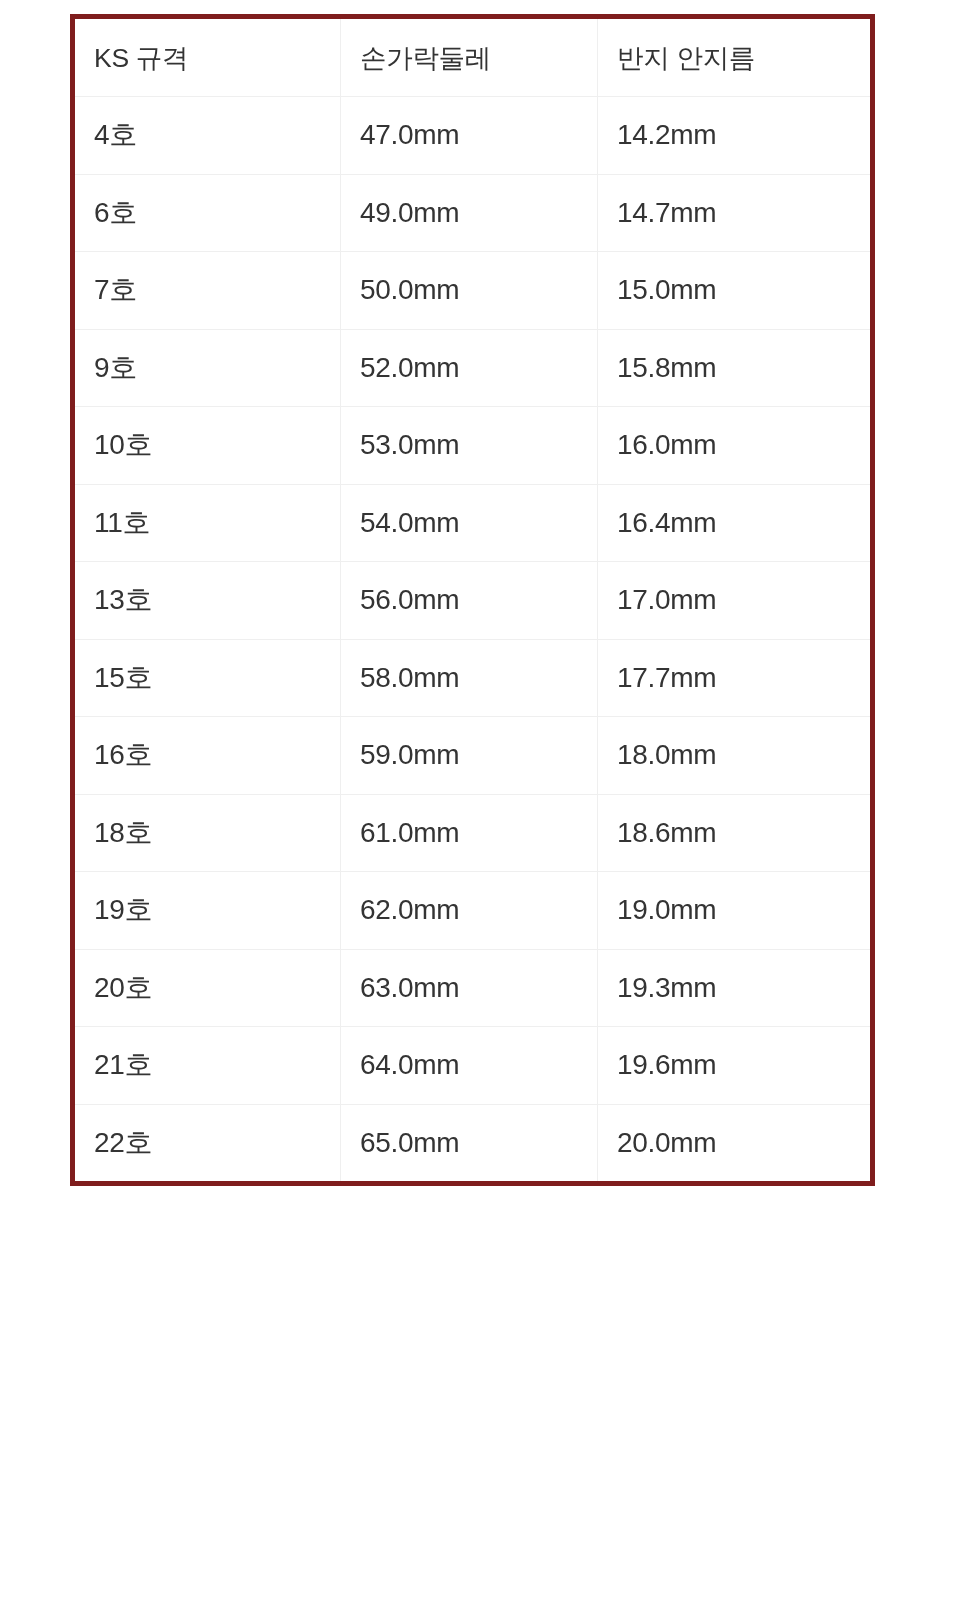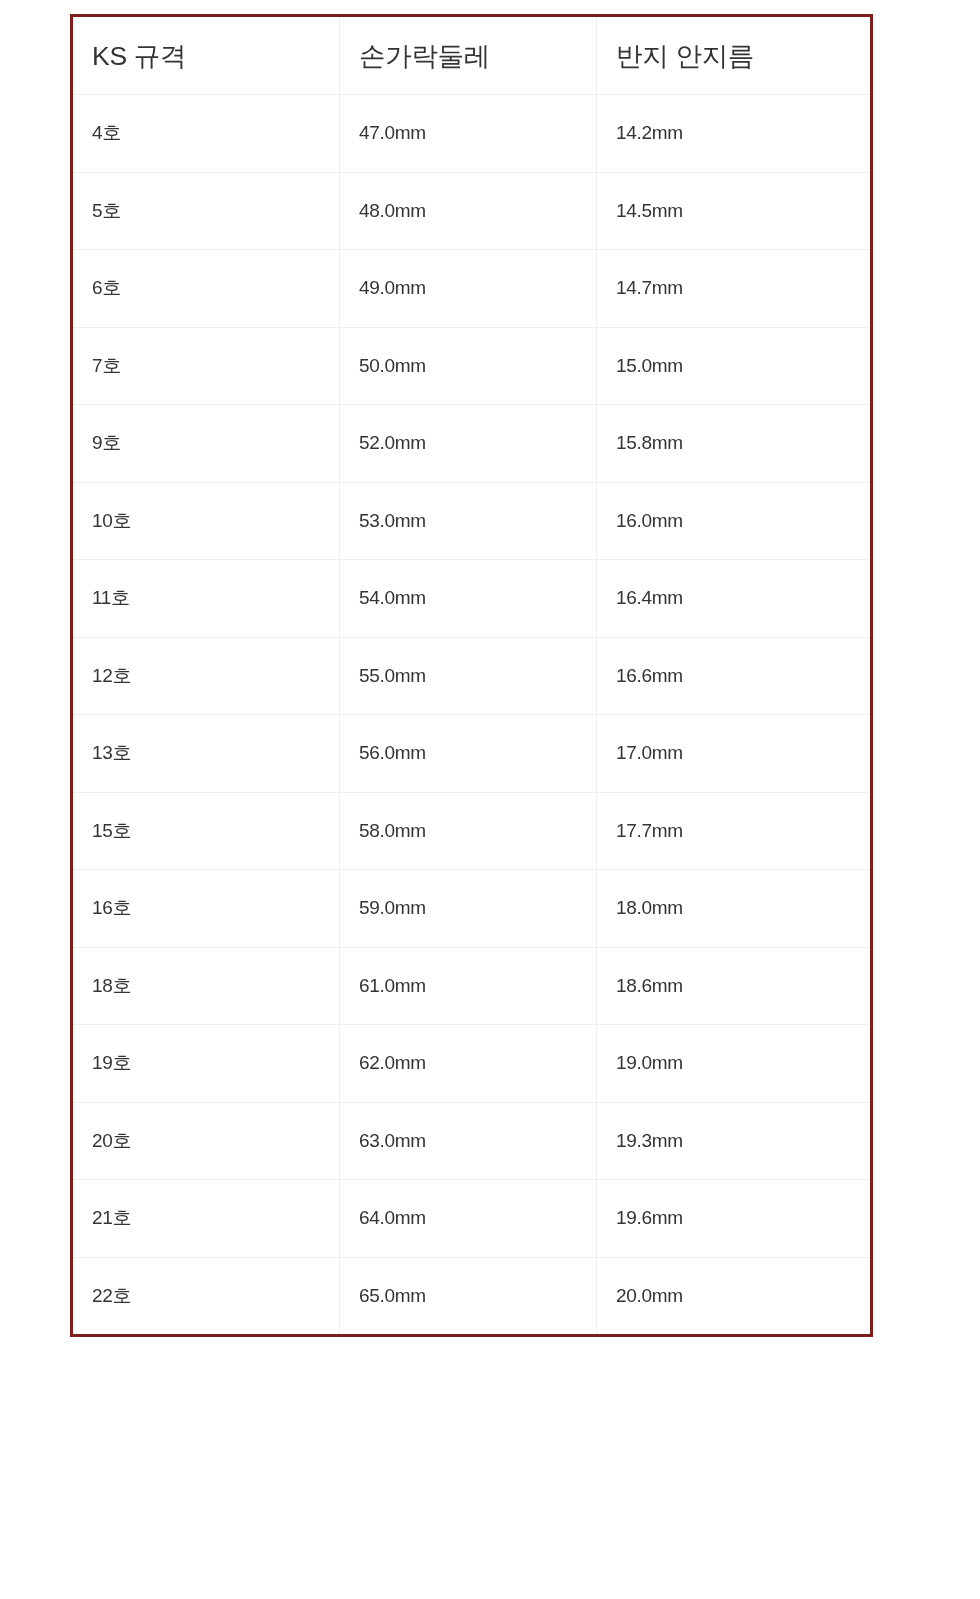--- a/index.html
+++ b/index.html
@@ -21,36 +21,36 @@
     left: 70px;
     top: 14px;
     width: 800px;
   }
 
   table.size-table {
     width: 800px;
     border-collapse: collapse;
     table-layout: fixed;
     background: #ffffff;
-    border: 3px solid #7f1d1d;
+    border: 5px solid #7f1d1d;
   }
 
   table.size-table col.col-ks    { width: 268px; }
   table.size-table col.col-circ  { width: 257px; }
   table.size-table col.col-diam  { width: 275px; }
 
   table.size-table th,
   table.size-table td {
     border: 1px solid #efefef;
     padding: 0 0 0 19px;
     text-align: left;
     vertical-align: middle;
     color: #343434;
     font-weight: 400;
-    font-size: 19px;
+    font-size: 28px;
     letter-spacing: -0.3px;
     white-space: nowrap;
   }
 
   table.size-table thead th {
     height: 77px;
     font-size: 26.5px;
     color: #333333;
   }
 
@@ -75,25 +75,20 @@
         <th>반지 안지름</th>
       </tr>
     </thead>
     <tbody id="table-body">
         <tr>
           <td>4호</td>
           <td>47.0mm</td>
           <td>14.2mm</td>
         </tr>
         <tr>
-          <td>5호</td>
-          <td>48.0mm</td>
-          <td>14.5mm</td>
-        </tr>
-        <tr>
           <td>6호</td>
           <td>49.0mm</td>
           <td>14.7mm</td>
         </tr>
         <tr>
           <td>7호</td>
           <td>50.0mm</td>
           <td>15.0mm</td>
         </tr>
         <tr>
@@ -103,25 +98,20 @@
         </tr>
         <tr>
           <td>10호</td>
           <td>53.0mm</td>
           <td>16.0mm</td>
         </tr>
         <tr>
           <td>11호</td>
           <td>54.0mm</td>
           <td>16.4mm</td>
-        </tr>
-        <tr>
-          <td>12호</td>
-          <td>55.0mm</td>
-          <td>16.6mm</td>
         </tr>
         <tr>
           <td>13호</td>
           <td>56.0mm</td>
           <td>17.0mm</td>
         </tr>
         <tr>
           <td>15호</td>
           <td>58.0mm</td>
           <td>17.7mm</td>

